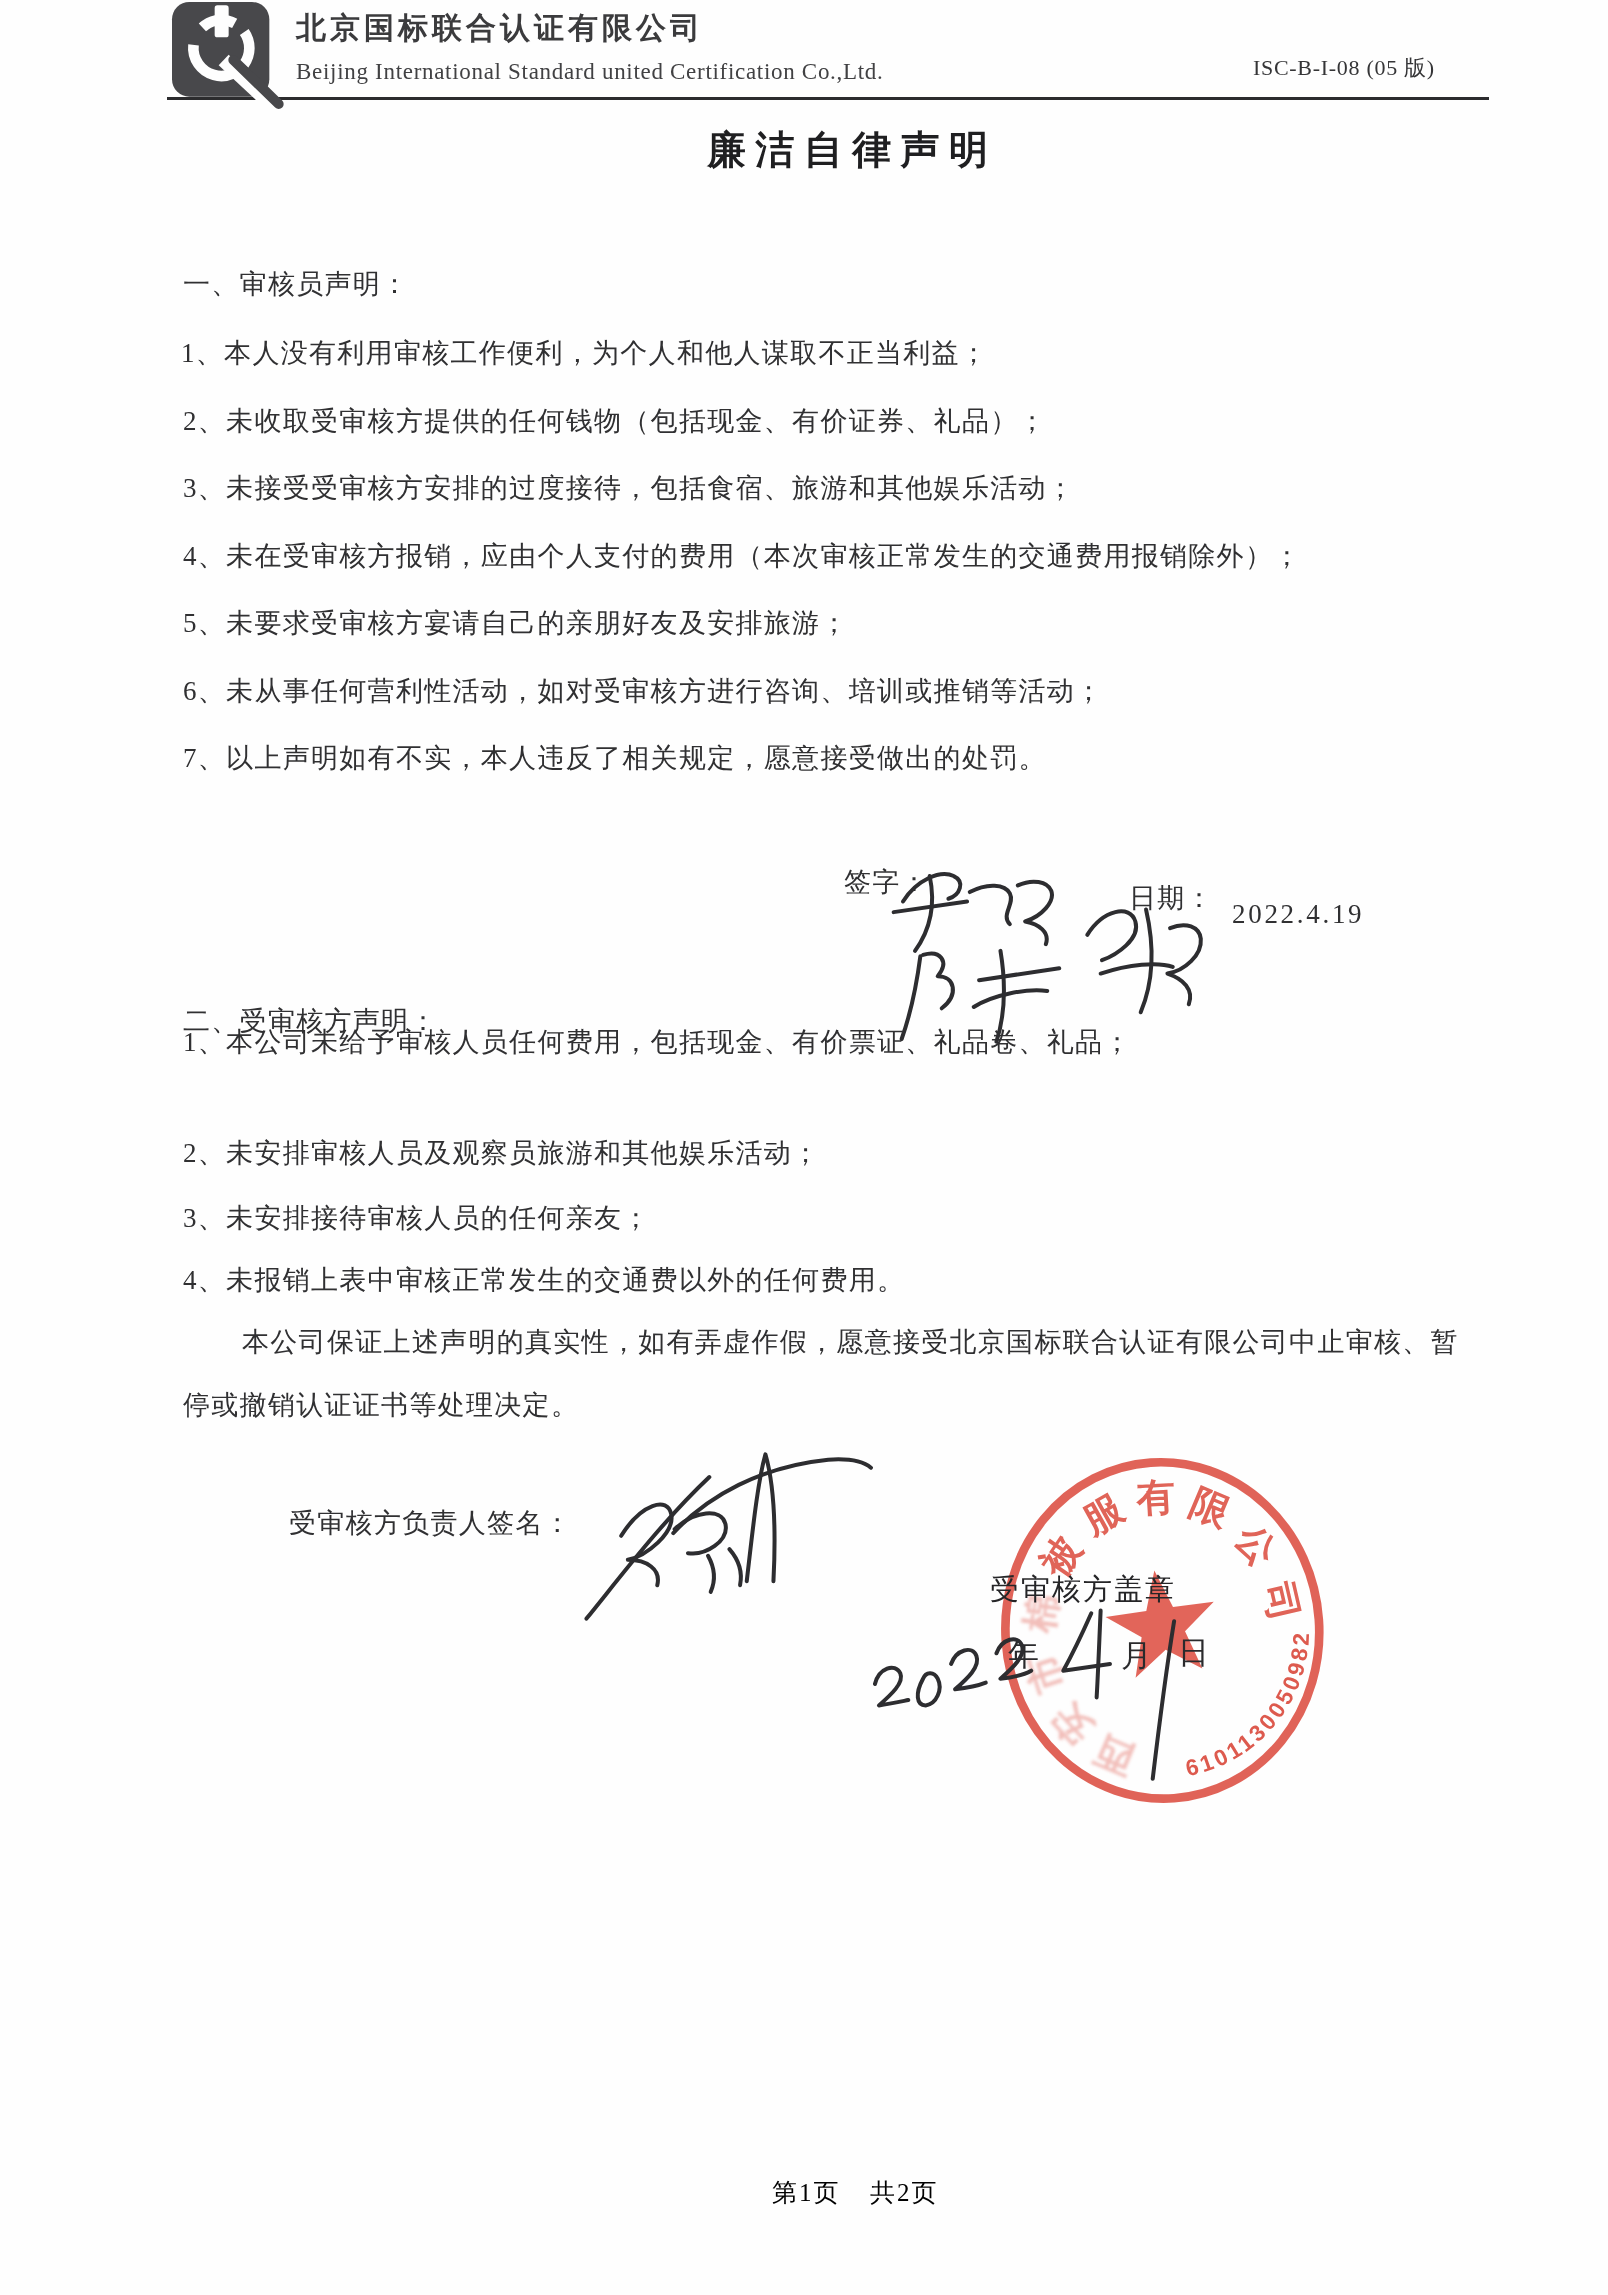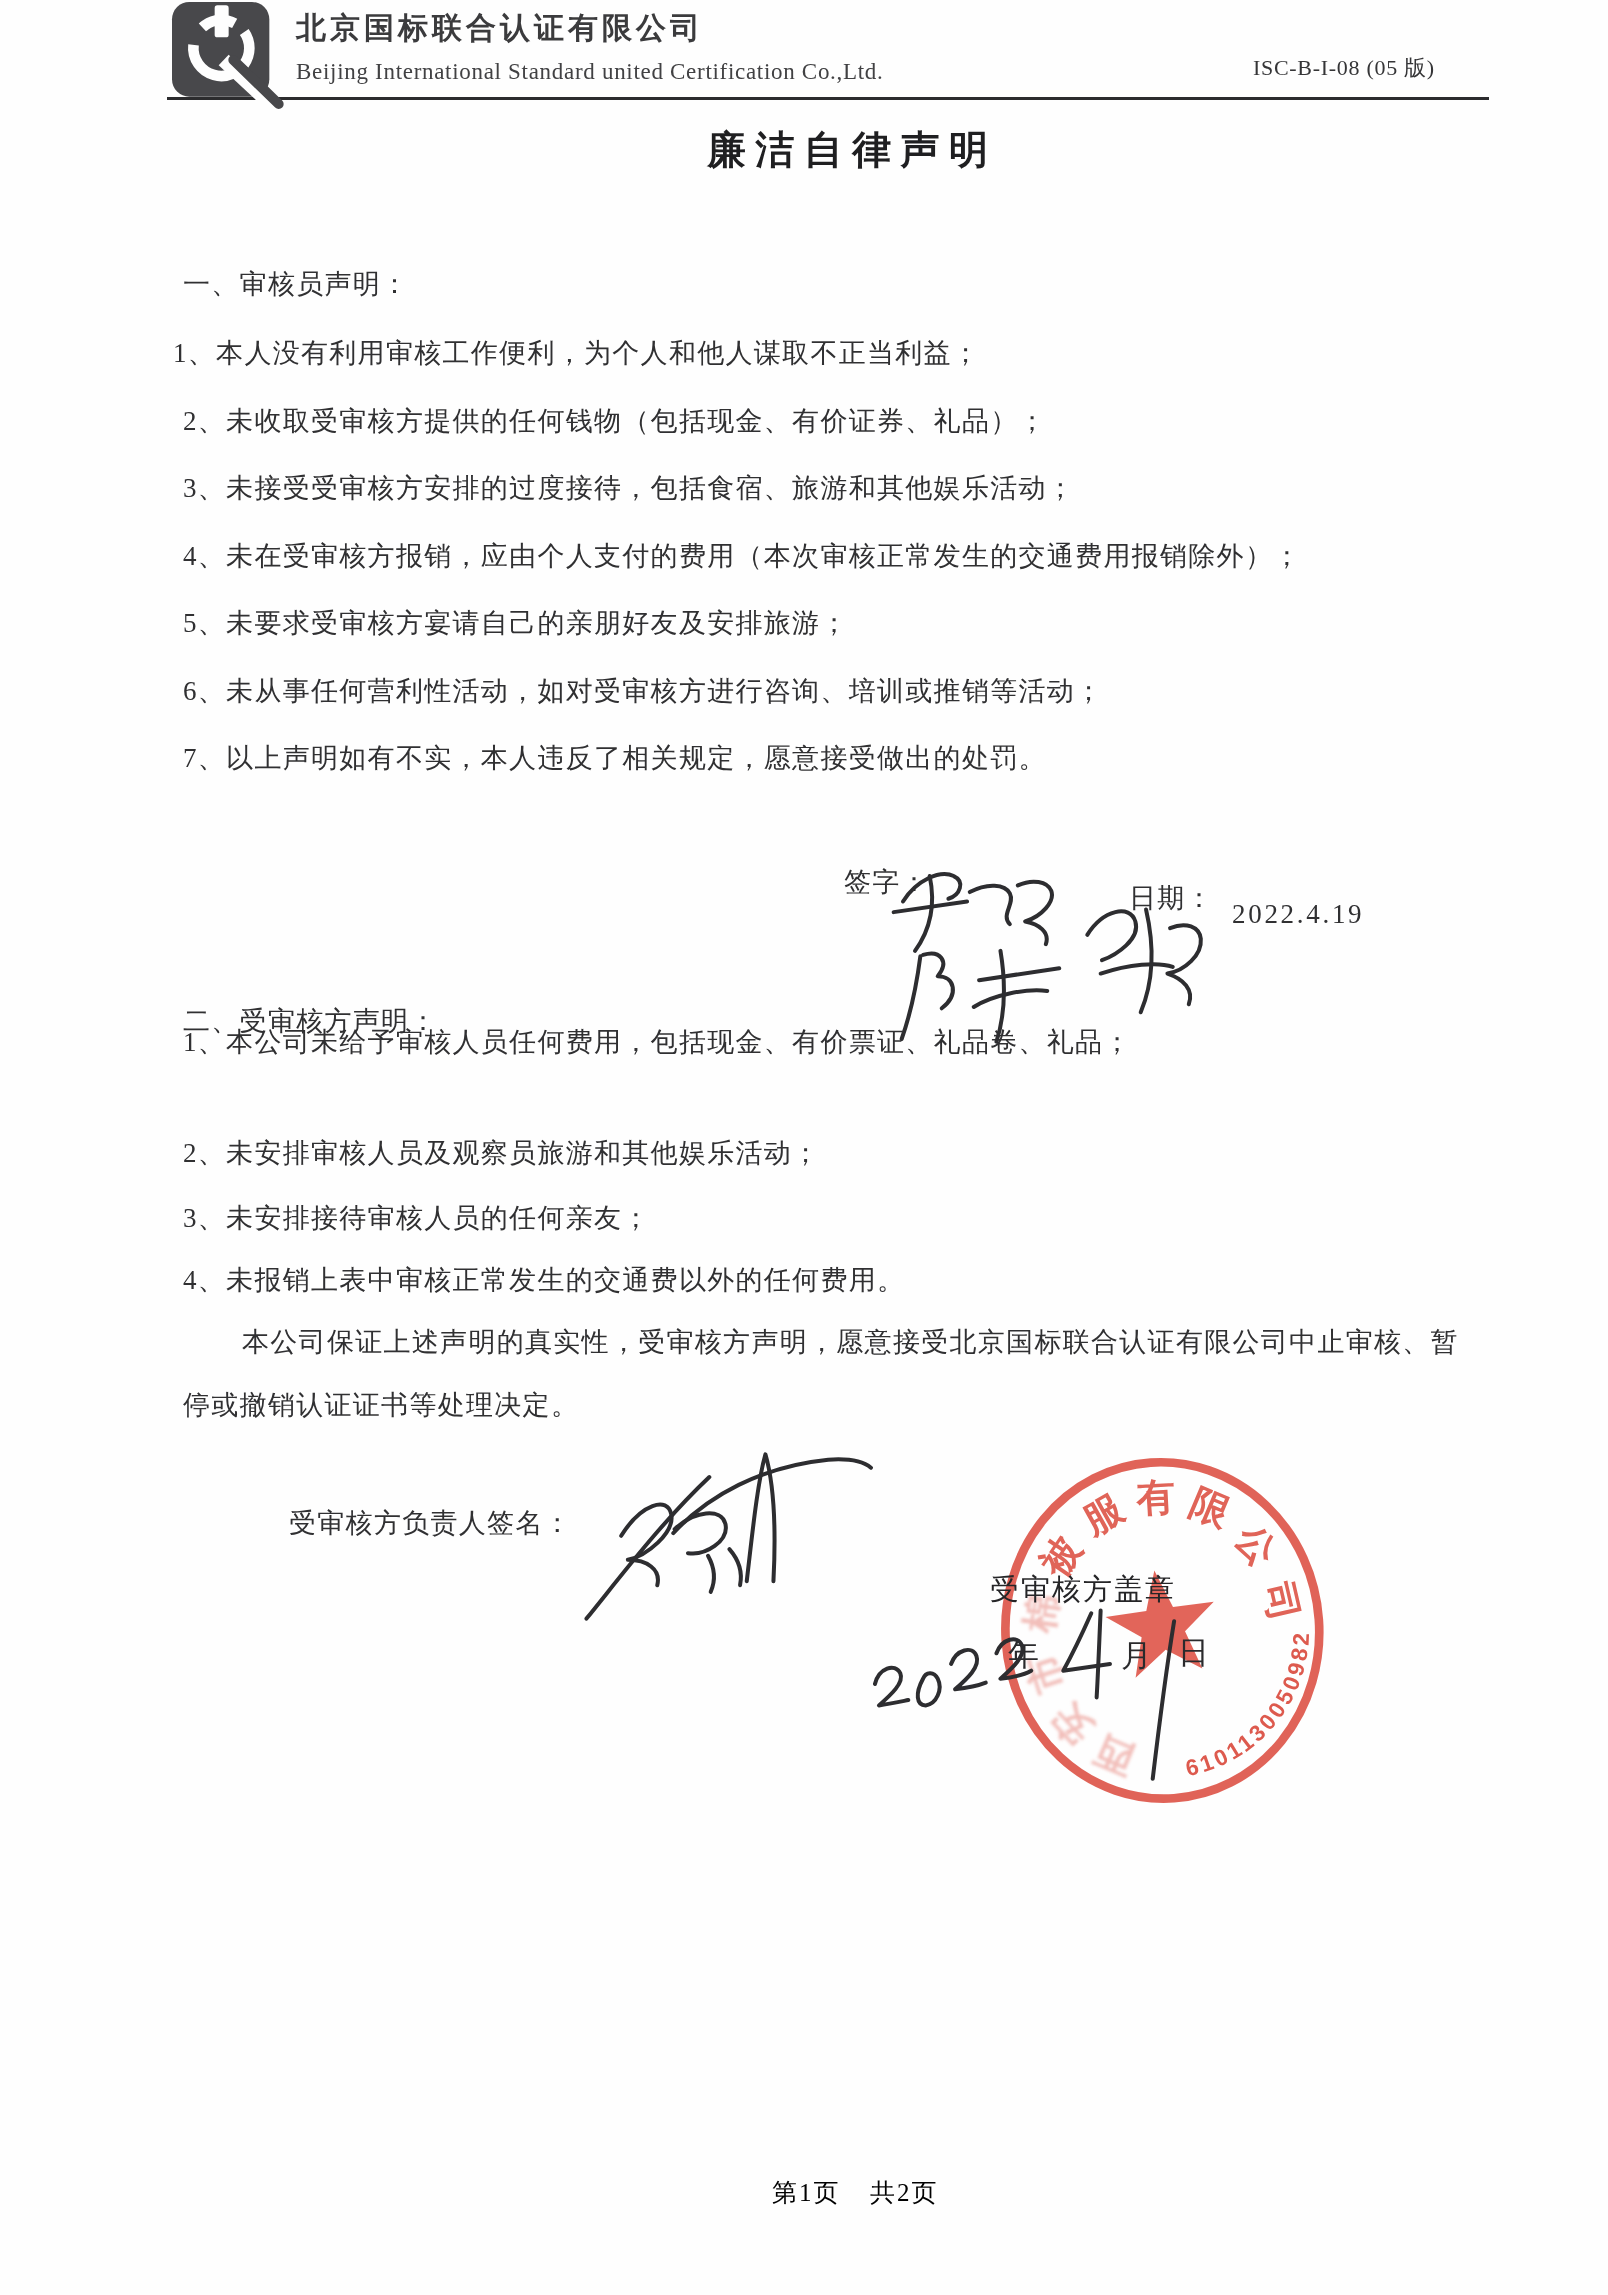--- a/index.html
+++ b/index.html
@@ -90,38 +90,38 @@
   </svg>
 
   <div class="t company-en" style="left:296px;top:59px;">Beijing International Standard united Certification Co.,Ltd.</div>
   <div class="t company-cn" style="left:296px;top:8px;">北京国标联合认证有限公司</div>
   <div class="t form-code" style="left:1253px;top:53px;">ISC-B-I-08 (05 版)</div>
   <div class="rule"></div>
 
   <div class="t doc-title" style="left:707px;top:123px;">廉洁自律声明</div>
 
   <div class="t" style="left:183px;top:266px;">一、审核员声明：</div>
-  <div class="t" style="left:173px;top:335px;">1、本人没有利用审核工作便利，为个人和他人谋取不正当利益；</div>
+  <div class="t" style="left:181px;top:335px;">1、本人没有利用审核工作便利，为个人和他人谋取不正当利益；</div>
   <div class="t" style="left:183px;top:403px;">2、未收取受审核方提供的任何钱物（包括现金、有价证券、礼品）；</div>
   <div class="t" style="left:183px;top:470px;">3、未接受受审核方安排的过度接待，包括食宿、旅游和其他娱乐活动；</div>
   <div class="t" style="left:183px;top:538px;">4、未在受审核方报销，应由个人支付的费用（本次审核正常发生的交通费用报销除外）；</div>
   <div class="t" style="left:183px;top:605px;">5、未要求受审核方宴请自己的亲朋好友及安排旅游；</div>
   <div class="t" style="left:183px;top:673px;">6、未从事任何营利性活动，如对受审核方进行咨询、培训或推销等活动；</div>
   <div class="t" style="left:183px;top:740px;">7、以上声明如有不实，本人违反了相关规定，愿意接受做出的处罚。</div>
 
   <div class="t" style="left:844px;top:864px;">签字：</div>
   <div class="t" style="left:1129px;top:880px;">日期：</div>
   <div class="t serif-date" style="left:1232px;top:866px;margin-top:33px;">2022.4.19</div>
 
   <div class="t" style="left:183px;top:1003px;">二、受审核方声明：</div>
   <div class="t" style="left:183px;top:1024px;">1、本公司未给予审核人员任何费用，包括现金、有价票证、礼品卷、礼品；</div>
   <div class="t" style="left:183px;top:1135px;">2、未安排审核人员及观察员旅游和其他娱乐活动；</div>
   <div class="t" style="left:183px;top:1200px;">3、未安排接待审核人员的任何亲友；</div>
   <div class="t" style="left:183px;top:1262px;">4、未报销上表中审核正常发生的交通费以外的任何费用。</div>
-  <div class="t" style="left:242px;top:1324px;">本公司保证上述声明的真实性，受审核方声明，愿意接受北京国标联合认证有限公司中止审核、暂</div>
+  <div class="t" style="left:242px;top:1324px;">本公司保证上述声明的真实性，如有弄虚作假，愿意接受北京国标联合认证有限公司中止审核、暂</div>
   <div class="t" style="left:183px;top:1387px;">停或撤销认证证书等处理决定。</div>
 
   <div class="t" style="left:289px;top:1505px;">受审核方负责人签名：</div>
 
   <svg id="stamp-svg" width="494" height="481" viewBox="0 0 740 720">
     <g transform="rotate(-4 360 321)">
       <ellipse cx="360" cy="321" rx="235" ry="252" fill="none" stroke="#de574b" stroke-width="13" opacity="0.93"></ellipse>
     </g>
     <polygon points="348,231 376,286 437,278 394,322 420,378 365,350 320,392 329,331 275,301 336,292" fill="#df584c" opacity="0.92"></polygon>
     <g id="ring-chars">

